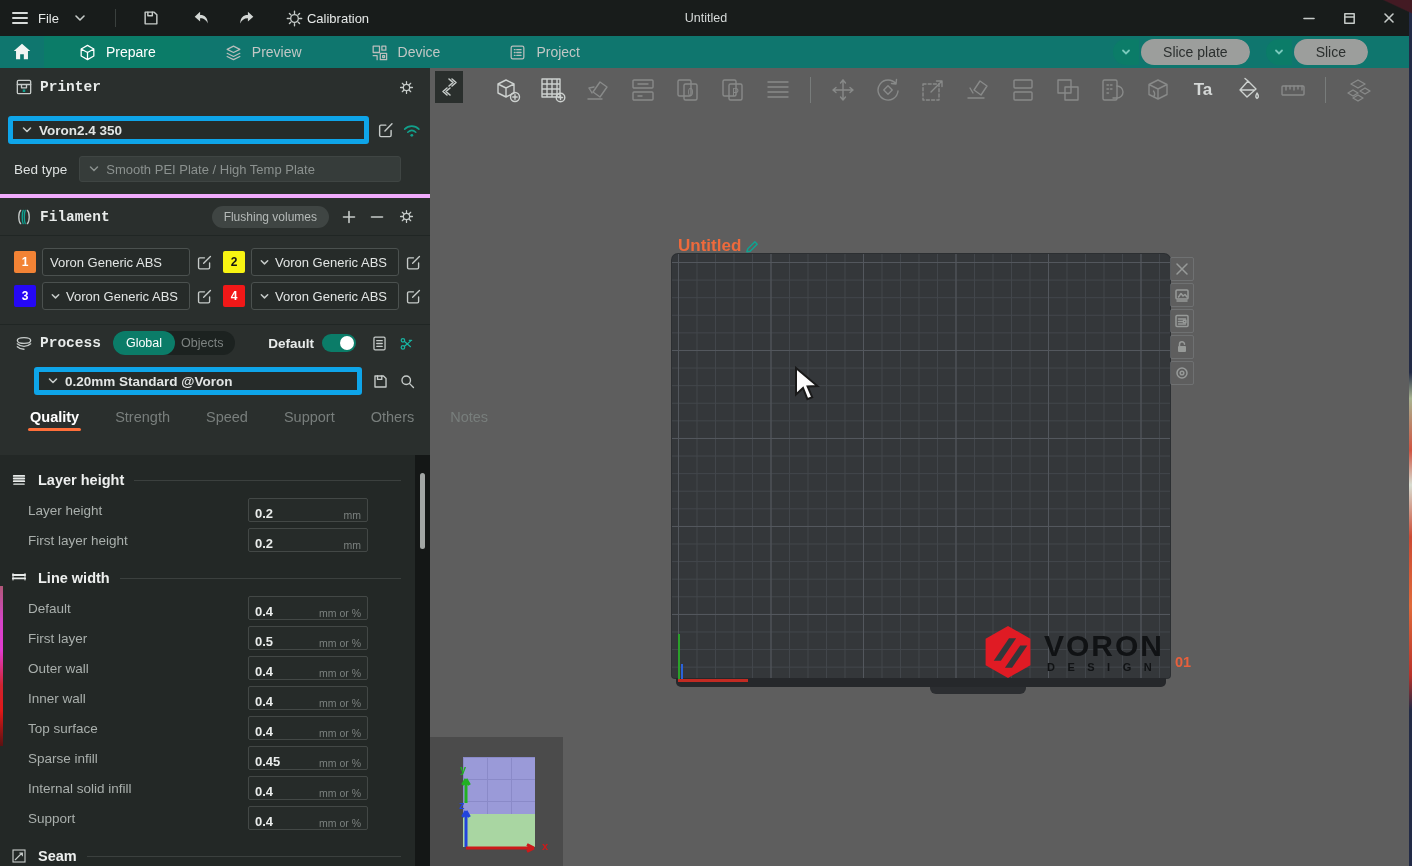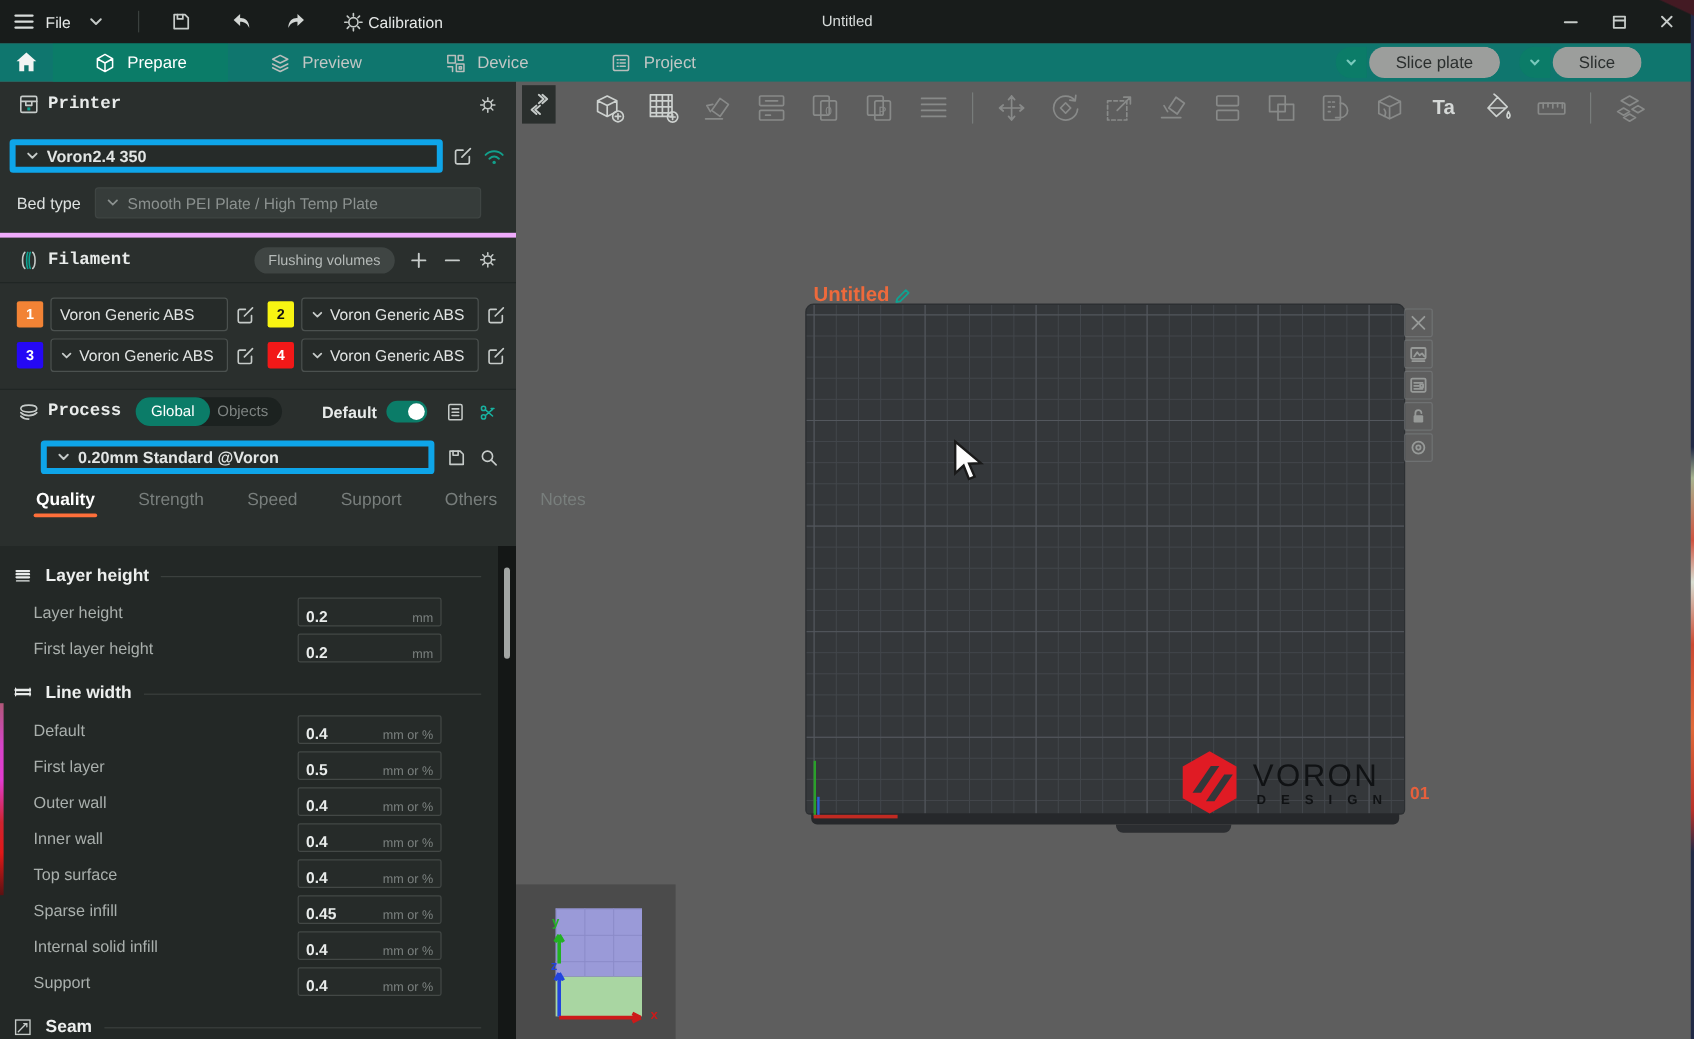--- a/index.html
+++ b/index.html
@@ -111,21 +111,21 @@
     background-size: 92.5px 88px, 92.5px 88px, 18.5px 17.6px, 18.5px 17.6px;
     background-position: 6px 8px;
   }
   .plate-lip { position:absolute; left:246px; top:610px; width:490px; height:9px; background:#26282B; border-radius:0 0 5px 5px; }
   .plate-tab { position:absolute; left:500px; top:619px; width:96px; height:7px; background:#2C2E31; border-radius:0 0 6px 6px; }
   .axis-y { position:absolute; left:248px; top:566px; width:2px; height:46px; background:#2AA02A; }
   .axis-z { position:absolute; left:251px; top:596px; width:2px; height:16px; background:#2B62D9; }
   .axis-x { position:absolute; left:248px; top:611px; width:70px; height:3px; background:#C22A22; }
 
   .plate-logo { position:absolute; left:552px; top:556px; display:flex; align-items:center; gap:10px; }
-  .logo-words .w1 { font-size:26px; font-weight:normal; color:#101214; letter-spacing:2px; line-height:30px; }
+  .logo-words .w1 { font-size:30px; font-weight:bold; color:#101214; letter-spacing:2px; line-height:30px; }
   .logo-words .w2 { font-size:11px; font-weight:bold; color:#101214; letter-spacing:12.5px; margin-top:0px; padding-left:3px; }
   .plate-number { position:absolute; left:745px; top:586px; color:#E8603C; font-weight:bold; font-size:14.5px; }
 
   .plate-icons { position:absolute; left:740px; top:189px; display:flex; flex-direction:column; gap:2px; }
   .p-ic { width:24px; height:24px; border:1px solid #7E8284; border-radius:2px; opacity:0.55; display:flex; align-items:center; justify-content:center; }
   .p-ic .ic { stroke:#C6CBC9; stroke-width:1.5; }
 
   .cursor { position:absolute; left:363px; top:298px; z-index:50; }
 
   .preview-overlay { position:absolute; left:0px; top:669px; width:133px; height:129px; background:#4B4B4B; }

